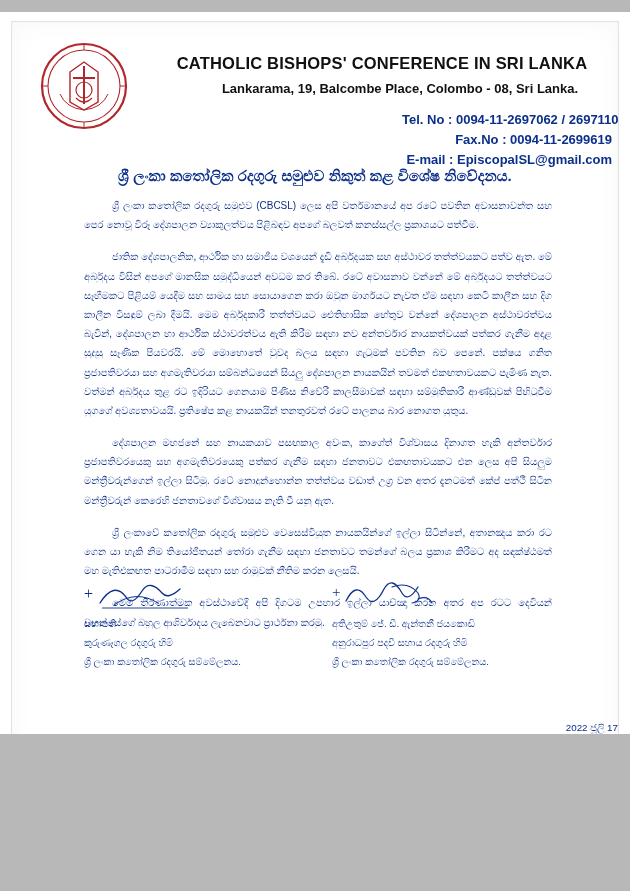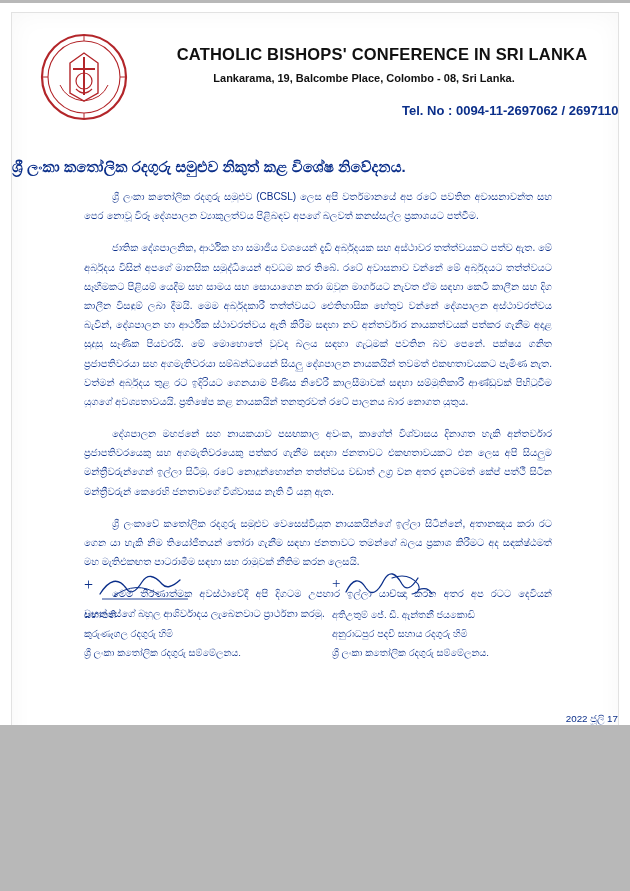--- a/index.html
+++ b/index.html
@@ -5,21 +5,21 @@
   html, body {
     margin: 0;
     padding: 0;
     background: #b8b8b8;
   }
   .page {
     position: relative;
     width: 630px;
     height: 722px;
     background: #ffffff;
-    margin: 3px auto;
+    margin: 12px auto;
     overflow: hidden;
     font-family: "Liberation Sans", sans-serif;
     color: #111;
     box-sizing: border-box;
   }
   .sheet {
     position: absolute;
     left: 12px;
     top: 10px;
     width: 606px;
@@ -52,25 +52,25 @@
     width: 440px;
     text-align: center;
     font-size: 16.5px;
     font-weight: bold;
     letter-spacing: 0.2px;
     color: #111;
     font-family: "Liberation Sans", sans-serif;
   }
   .org-address {
     position: absolute;
-    left: 132px;
+    left: 168px;
     top: 59px;
     width: 440px;
     text-align: center;
-    font-size: 11px;
+    font-size: 13px;
     font-weight: bold;
     color: #111;
   }
   .contact-block {
     position: absolute;
     left: 390px;
     top: 88px;
     width: 210px;
     font-size: 13px;
     line-height: 1.55;
@@ -79,20 +79,21 @@
     text-align: right;
   }
   .contact-line { white-space: nowrap; }
 
   
   .doc-title {
     position: absolute;
     left: 0;
     top: 145px;
     width: 606px;
+    text-align: center;
     font-size: 15px;
     font-weight: bold;
     color: #0b2f8a;
     font-family: "Liberation Sans", sans-serif;
     letter-spacing: 0.1px;
   }
 
   
   .body-text {
     position: absolute;
@@ -185,20 +186,22 @@
           <path d="M36 56 q8 8 16 0" fill="none" stroke="#b3262a" stroke-width="1.2"></path>
           <path d="M20 52 q6 14 24 16 q18 -2 24 -16" fill="none" stroke="#b3262a" stroke-width="1"></path>
         </svg>
       </div>
 
       <div class="org-name">CATHOLIC BISHOPS' CONFERENCE IN SRI LANKA</div>
       <div class="org-address">Lankarama, 19, Balcombe Place, Colombo - 08, Sri Lanka.</div>
 
       <div class="contact-block">
         <div class="contact-line">Tel. No : 0094-11-2697062 / 2697110</div>
+        <div class="contact-line">Fax.No : 0094-11-2699619</div>
+        <div class="contact-line">E-mail  : EpiscopalSL@gmail.com</div>
       </div>
     </div>
 
     <div class="doc-title">ශ්‍රී ලංකා කතෝලික රදගුරු සමුළුව නිකුත් කළ විශේෂ නිවේදනය.</div>
 
     <div class="body-text">
       <p class="para">ශ්‍රී ලංකා කතෝලික රදගුරු සමුළුව (CBCSL) ලෙස අපි වර්තමානයේ අප රටේ පවතින අවාසනාවන්ත සහ පෙර නොවූ විරූ දේශපාලන ව්‍යාකුලත්වය පිළිබඳව අපගේ බලවත් කනස්සල්ල ප්‍රකාශයට පත්වීම.</p>
       <p class="para">ජාතික දේශපාලනික, ආර්ථික හා සමාජීය වශයෙන් දැඩි අර්බුදයක සහ අස්ථාවර තත්ත්වයකට පත්ව ඇත. මේ අර්බුදය විසින් අපගේ මානසික සමුද්ධියෙන් අවධම කර තිබේ. රටේ අවාසනාව වන්නේ මේ අර්බුදයට තත්ත්වයට සෑහීමකට පිළියම් යෙදීම සහ සාමය සහ සොයාගෙන කරා ඔවුන මාර්ගයට නැවත ඒම සඳහා කෙටි කාලීන සහ දිග කාලීන විසඳුම් ලබා දීමයි. මෙම අර්බුදකාරී තත්ත්වයට ඓතිහාසික හේතුව වන්නේ දේශපාලන අස්ථාවරත්වය බැවින්, දේශපාලන හා ආර්ථික ස්ථාවරත්වය ඇති කිරීම සඳහා නව අන්තර්වාර නායකත්වයක් පත්කර ගැනීම අදාළ සුදුසු සෑණික පියවරයි. මේ මොහොතේ වුවද බලය සඳහා ගැටුමක් පවතින බව පෙනේ. පක්ෂය ගනිත ප්‍රජාපතිවරයා සහ අගමැතිවරයා සම්බන්ධයෙන් සියලු දේශපාලන නායකයින් තවමත් එකඟතාවයකට පැමිණ නැත. වත්මන් අර්බුදය තුළ රට ඉදිරියට ගෙනයාම පිණිස නිවේරී කාලසීමාවක් සඳහා සම්මුතිකාරී ආණ්ඩුවක් පිහිටුවීම යුගගේ අවශ්‍යතාවයයි. ප්‍රතිෂේප කළ නායකයින් තනතුරවත් රටේ පාලනය බාර නොගත යුතුය.</p>
       <p class="para">දේශපාලන මහජනේ සහ නායකයාව පසඟකාල අවංක, කාගේත් විශ්වාසය දිනාගත හැකි අන්තර්වාර ප්‍රජාපතිවරයෙකු සහ අගමැතිවරයෙකු පත්කර ගැනීම සඳහා ජනතාවට එකඟතාවයකට එන ලෙස අපි සියලුම මන්ත්‍රීවරුන්ගෙන් ඉල්ලා සිටිමු. රටේ නොදුන්හොන්න තත්ත්වය වඩාත් උග්‍ර වන අතර දැනටමත් කේප් පත්ථී සිටින මන්ත්‍රීවරුන් කෙරෙහි ජනතාවගේ විශ්වාසය නැති වී යනු ඇත.</p>
       <p class="para">ශ්‍රී ලංකාවේ කතෝලික රදගුරු සමුළුව වෙසෙස්වියුත නායකයින්ගේ ඉල්ලා සිටින්නේ, අතානඤය කරා රට ගෙන යා හැකි නිම තියෝජිතයන් තෝරා ගැනීම සඳහා ජනතාවට තමන්ගේ බලය ප්‍රකාශ කිරීමට අද සඳක්ෂ්ඨමත් මහ මැතිඑකඟත පාටරාමීම සඳහා සහ රාමුවක් නීතිම කරන ලෙසයි.</p>

